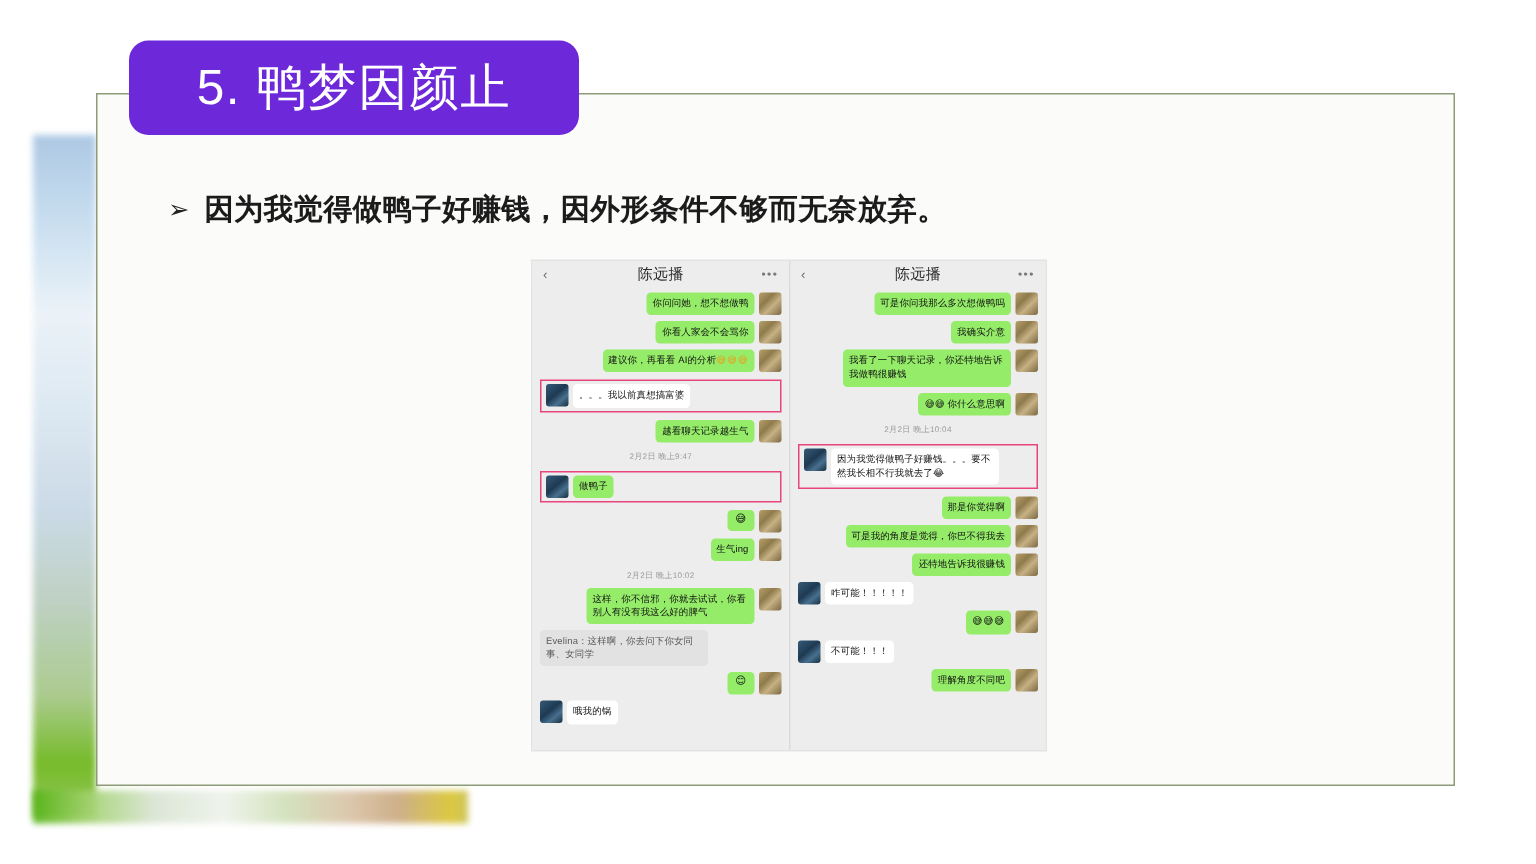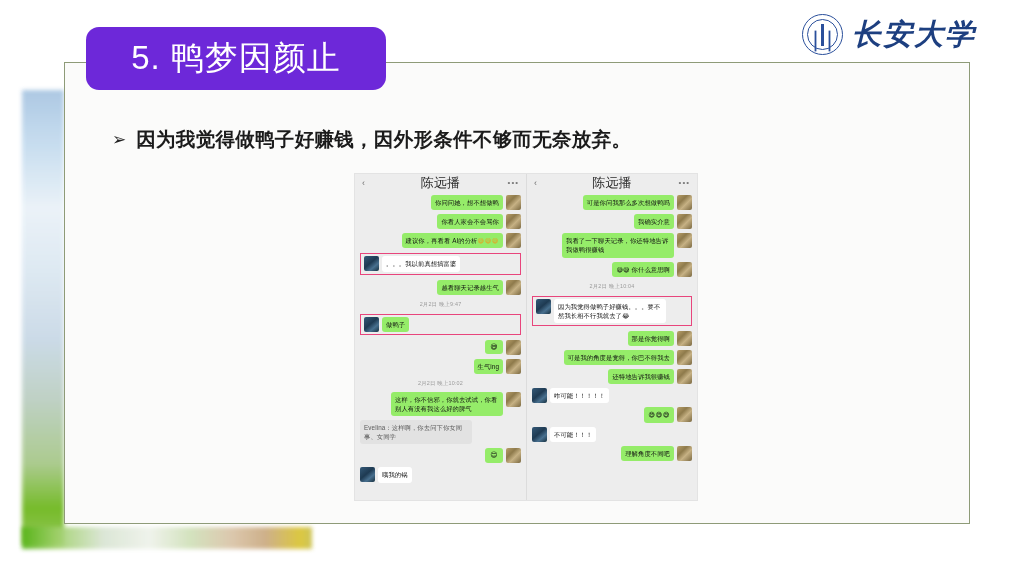--- a/index.html
+++ b/index.html
@@ -176,21 +176,21 @@
   }
   .back-chevron {
     color: #6e6e6e;
     font-size: 9px;
     line-height: 1;
   }
   .panel-title {
     position: absolute;
     left: 0; right: 0;
     text-align: center;
-    font-size: 13px;
+    font-size: 10px;
     color: #2b2b2b;
     letter-spacing: .2px;
   }
   .dots {
     color: #7a7a7a;
     font-size: 8px;
     letter-spacing: 1px;
     line-height: 1;
   }
 
@@ -258,24 +258,20 @@
 
   <div class="photo-strip"></div>
   <div class="photo-strip-bottom"></div>
 
   <div class="frame"></div>
 
   <div class="title-pill">
     <span class="t">5. 鸭梦因颜止</span>
   </div>
 
-  <div class="logo">
-    <span class="logo-emblem"></span>
-    <span class="logo-text">长安大学</span>
-  </div>
 
   <div class="bullet-row">
     <span class="bullet-mark">➢</span>
     <span class="bullet-text">因为我觉得做鸭子好赚钱，因外形条件不够而无奈放弃。</span>
   </div>
 
   <div class="chat-shot">
 
     <div class="panel left">
       <div class="panel-head">

